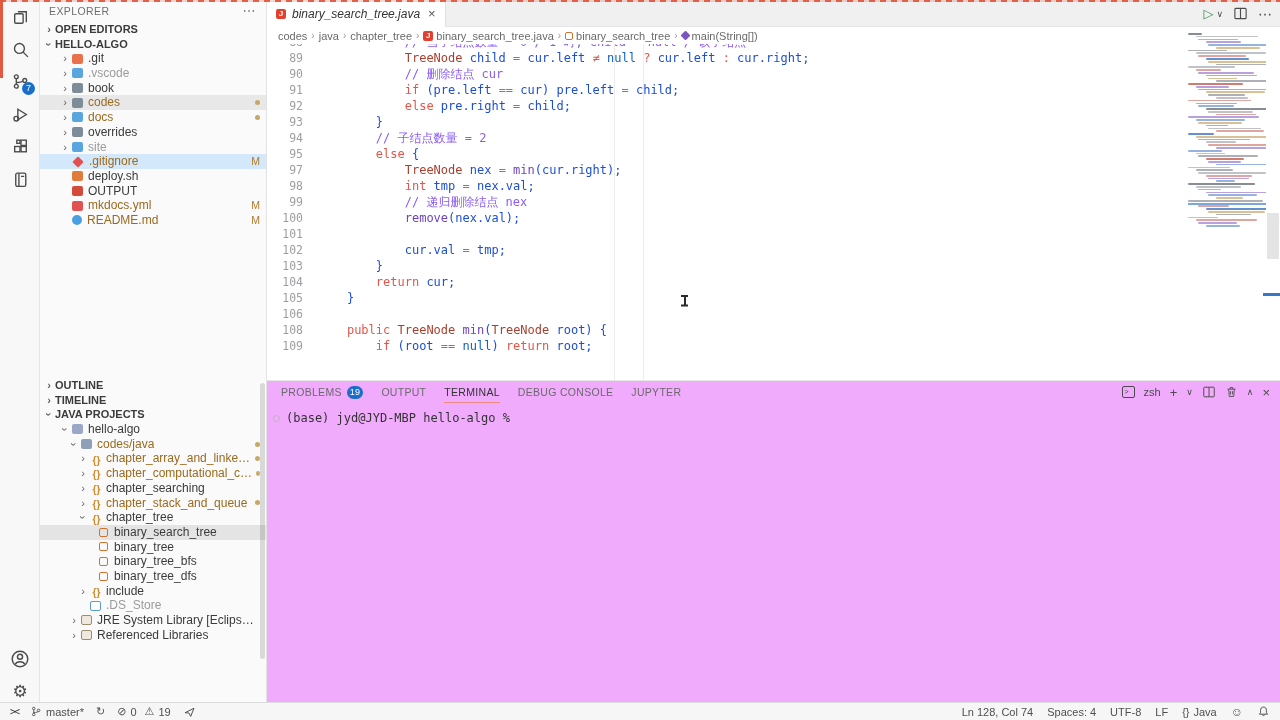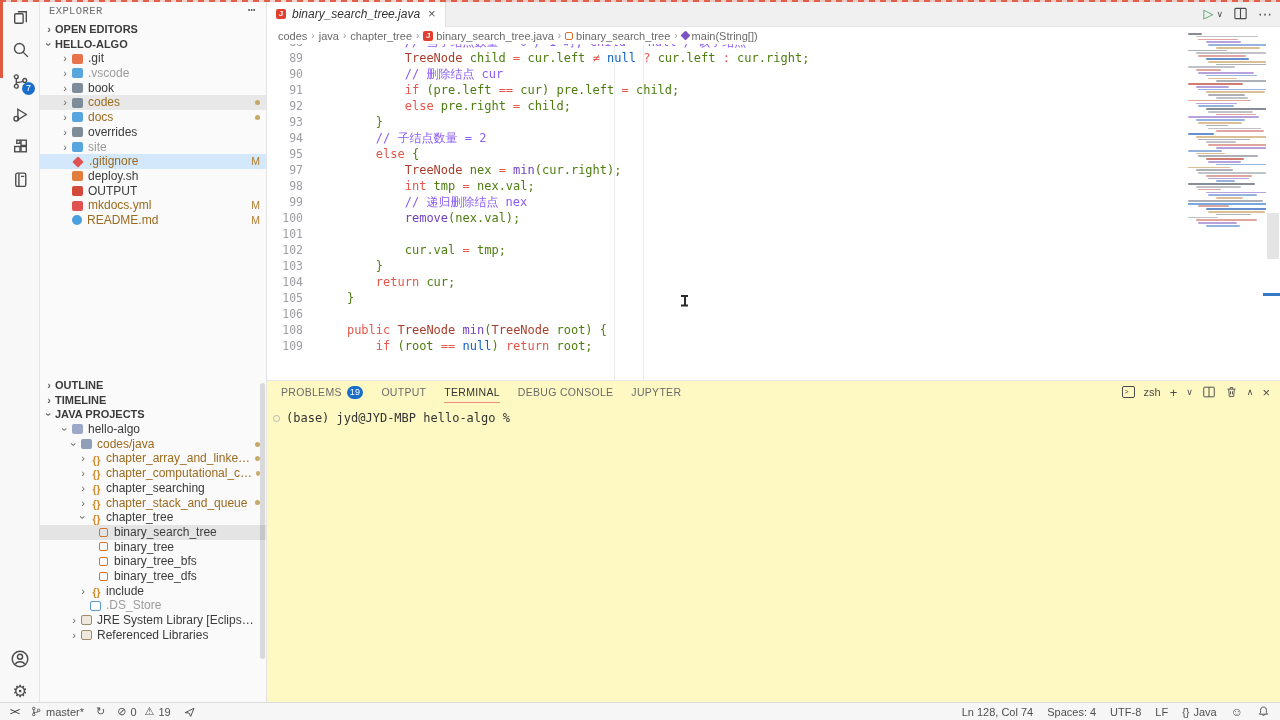--- a/index.html
+++ b/index.html
@@ -17,21 +17,21 @@
     background:#f8f8f8; border-right:1px solid #e5e5e5; z-index:5; }
   .ab-icon { position:absolute; left:0; width:40px; height:30px; display:flex; align-items:center; justify-content:center; color:#424242; cursor:pointer; }
   .ab-icon svg { stroke:#4b4b4b; fill:none; stroke-width:1.3; }
   .ab-badge { position:absolute; right:5px; bottom:1px; min-width:13px; height:13px; border-radius:7px;
     background:#1a6dc9; color:#fff; font-size:9px; line-height:13px; text-align:center; padding:0 2px; }
   .ab-gear { font-size:17px; color:#4b4b4b; }
 
   
   .sidebar { position:absolute; left:40px; top:0; width:227px; height:702px; background:#fafafa;
     border-right:1px solid #e3e3e3; font-size:12px; color:#3b3b3b; }
-  .sb-title { height:22px; line-height:22px; padding-left:9px; font-size:10.5px; letter-spacing:.4px; color:#6f6f6f; position:relative;font-family:Liberation Mono, monospace; }
+  .sb-title { height:22px; line-height:22px; padding-left:9px; font-size:10.5px; letter-spacing:.4px; color:#6f6f6f; position:relative; }
   .sb-title .dots { position:absolute; right:10px; top:0; font-size:13px; color:#616161; cursor:pointer; }
   .trow { position:relative; height:14.7px; line-height:14.7px; display:flex; align-items:center; white-space:nowrap; cursor:pointer; padding-right:6px; }
   .trow.section { font-weight:700; font-size:11px; }
   .trow.hover { background:#e8e8e8; }
   .trow.selected { background:#d3e8fa; }
   .trow.selgray { background:#e4e4e4; }
   .chev { display:inline-block; width:12px; font-size:11px; color:#646464; text-align:center; flex:none; }
   .chev.exp { transform:rotate(90deg); }
   .ticon { display:inline-block; width:11px; height:10px; border-radius:2px; margin:0 5px 0 1px; flex:none; position:relative; }
   .ticon.diamond { width:8px; height:8px; transform:rotate(45deg); margin-left:3px; margin-right:7px; border-radius:1px; }
@@ -66,35 +66,35 @@
   .symclass { display:inline-block; width:8px; height:8px; border:1.5px solid #d3722c; border-radius:2px; }
   .symmethod { display:inline-block; width:7px; height:7px; background:#7b56c1; transform:rotate(45deg); border-radius:1px; }
 
   
   .code-area { position:absolute; left:0; top:44px; width:1013px; height:336px; overflow:hidden; }
   .cline { position:relative; height:16px; line-height:16px; font-family:"DejaVu Sans Mono", monospace; font-size:12px; display:flex; }
   .lnum { width:36px; text-align:right; color:#9d9ea2; flex:none; font-size:11.5px; }
   .ltext { white-space:pre; padding-left:15px; color:#383a42; }
   .tok-k { color:#e45649; } .tok-o { color:#e45649; }
   .tok-t { color:#a8402e; } .tok-f { color:#6f42c1; }
-  .tok-n { color:#0f62c4; } .tok-c { color:#8b5cf6; } .tok-p { color:#4d7c0f; }
+  .tok-n { color:#0f62c4; } .tok-c { color:#8b5cf6; } .tok-p { color:#1d4ed8; }
   .iguide { position:absolute; top:44px; width:1px; height:336px; background:#ececec; }
   .mouse-ibeam { position:absolute; left:414px; top:295px; width:7px; height:11px; z-index:20; }
   .mouse-ibeam:before { content:""; position:absolute; left:3px; top:0; width:1.5px; height:11px; background:#2b2b2b; }
   .mouse-ibeam:after { content:""; position:absolute; left:0; top:0; width:7px; height:1.5px; background:#2b2b2b; box-shadow:0 9.5px #2b2b2b; }
 
   
   .minimap { position:absolute; left:921px; top:33px; width:78px; height:204px; overflow:hidden; }
   .mline { height:1.7px; margin-bottom:1.1px; border-radius:1px; opacity:.55; }
   .mm-selline { position:absolute; left:921px; top:203px; width:78px; height:2px; background:#79a7e0; }
   .ed-scrollbar { position:absolute; left:1000px; top:213px; width:12px; height:46px; background:rgba(90,90,90,.16); }
   .ed-cursormark { position:absolute; left:996px; top:293px; width:17px; height:2.5px; background:#3779c5; }
 
   
-  .panel { position:absolute; left:267px; top:380px; width:1013px; height:322px; background:#fef9c3; border-top:1px solid #e7e7e7; }
+  .panel { position:absolute; left:267px; top:380px; width:1013px; height:322px; background:#f0abfc; border-top:1px solid #e7e7e7; }
   .panel-tabs { position:absolute; left:14px; top:0; height:22px; display:flex; gap:18px; align-items:center; font-size:10.5px; letter-spacing:.3px; color:#6a6a6a; }
   .ptab { display:flex; align-items:center; gap:5px; height:22px; cursor:pointer; }
   .ptab.active { color:#333; border-bottom:1.5px solid #ef8b80; }
   .pbadge { min-width:15px; height:13px; border-radius:7px; background:#1a6dc9; color:#fff; font-size:9px; line-height:13px; text-align:center; padding:0 3px; }
   .panel-actions { position:absolute; right:10px; top:0; height:22px; display:flex; align-items:center; gap:9px; color:#4b4b4b; font-size:11px; }
   .panel-actions svg { stroke:#4b4b4b; fill:none; stroke-width:1.1; cursor:pointer; }
   .panel-actions .glyph { cursor:pointer; color:#4b4b4b; }
   .termicon { display:inline-flex; width:13px; height:12px; border:1px solid #4b4b4b; border-radius:2px; font-size:7px; line-height:10px; padding-left:2px; color:#4b4b4b; }
   .terminal { position:absolute; left:6px; top:30px; font-family:"DejaVu Sans Mono", monospace; font-size:12px; color:#333; display:flex; align-items:center; gap:6px; }
   .cmd-dec { width:7px; height:7px; border:1px solid #b8b8b8; border-radius:50%; }

